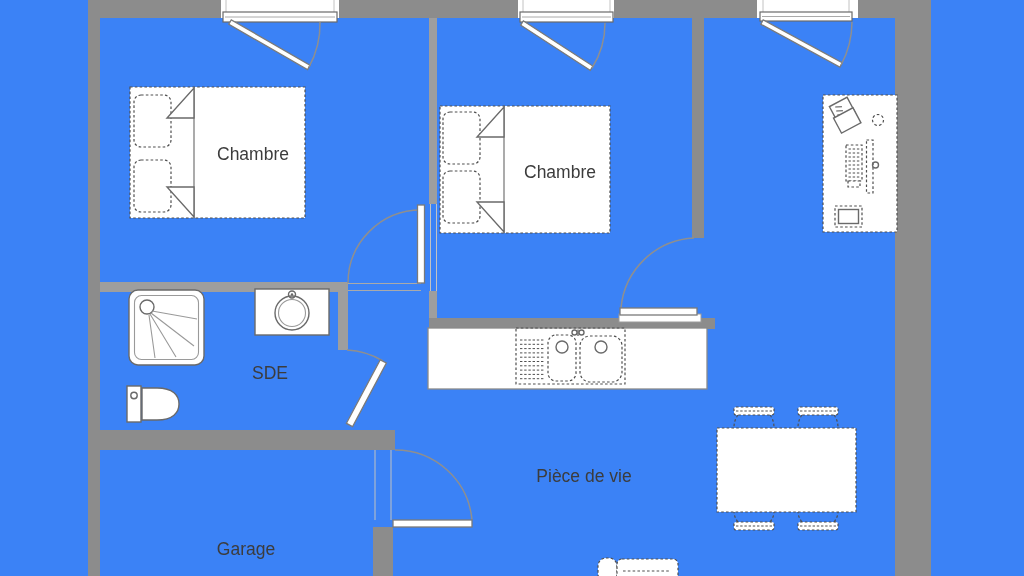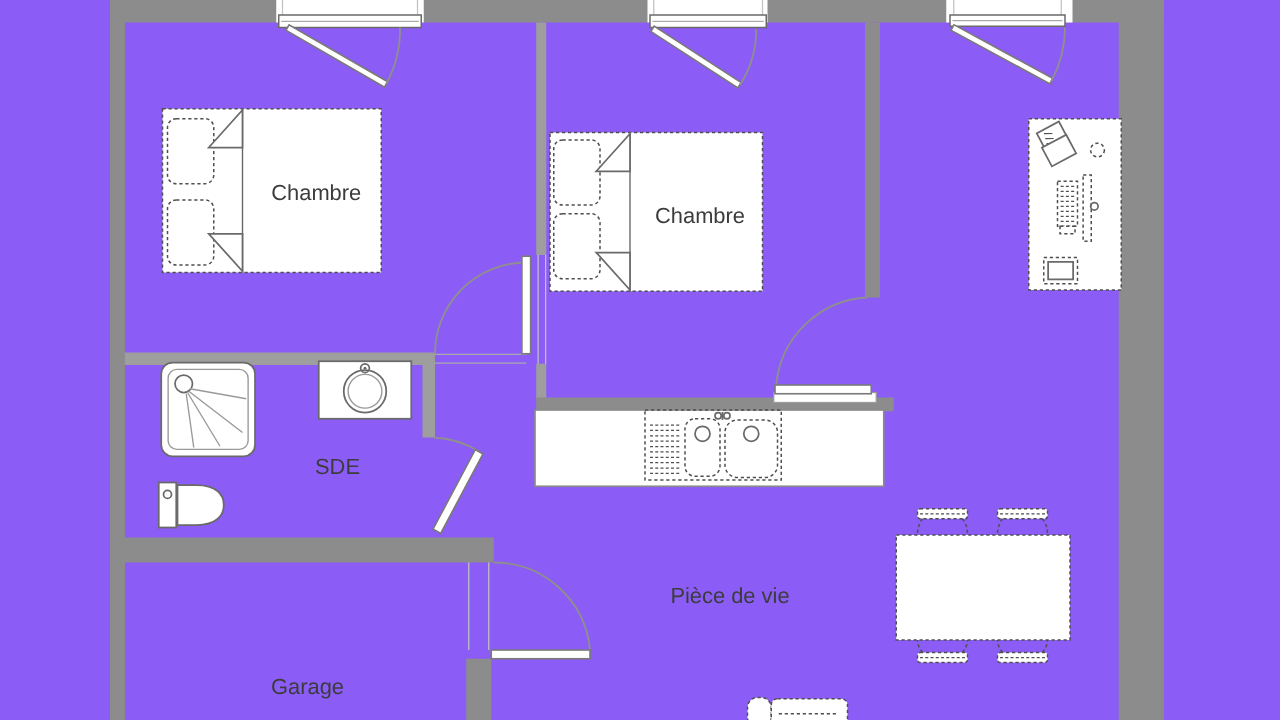--- a/index.html
+++ b/index.html
@@ -1,16 +1,16 @@
 <!DOCTYPE html>
 <html style="--wall: #8c8c8c; --wall-light: #9e9e9e; --line: #4f4f4f; --ink: #3c3c3c;"><head>
 <meta charset="utf-8">
 <style>
   html,body{margin:0;padding:0;background:#fff;}
-  .stage{position:relative;width:1024px;height:576px;background:#8b5cf6;overflow:hidden;}
+  .stage{position:relative;width:1024px;height:576px;background:#3b82f6;overflow:hidden;}
   svg{position:absolute;left:0;top:0;}
   .wall{fill:var(--wall,#8c8c8c);}
   .wall-light{fill:var(--wall-light,#9e9e9e);}
   .furn{fill:#fff;stroke:var(--line,#4f4f4f);stroke-width:1.2;stroke-dasharray:2.6 2.2;}
   .furn-nf{fill:none;stroke:var(--line,#4f4f4f);stroke-width:1.2;stroke-dasharray:2.6 2.2;}
   .fix{fill:#fff;stroke:#6a6a6a;stroke-width:1.4;}
   .fix-nf{fill:none;stroke:#6a6a6a;stroke-width:1.4;}
   .fix-light{fill:none;stroke:#9a9a9a;stroke-width:1.1;}
   .arc{fill:none;stroke:#8f8f8f;stroke-width:1.5;}
   .leaf{fill:#fff;stroke:#7a7a7a;stroke-width:1.3;}

